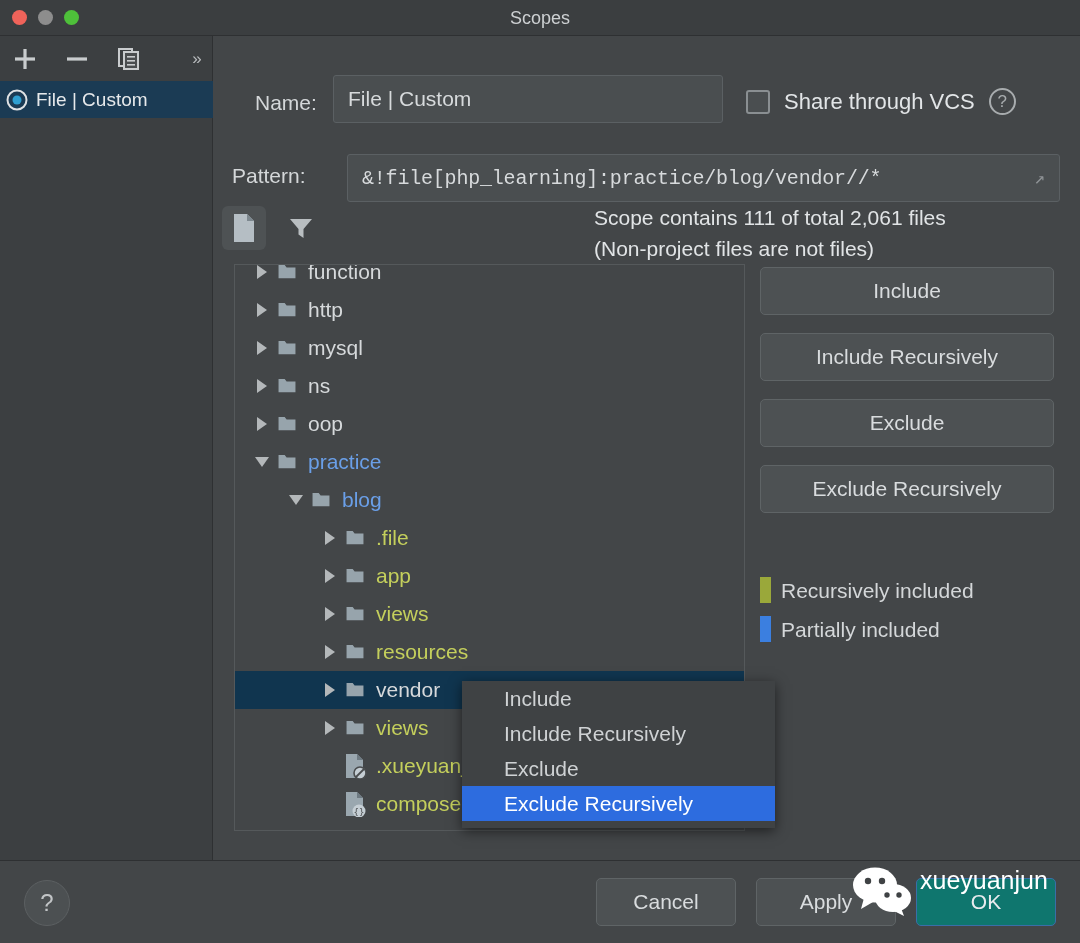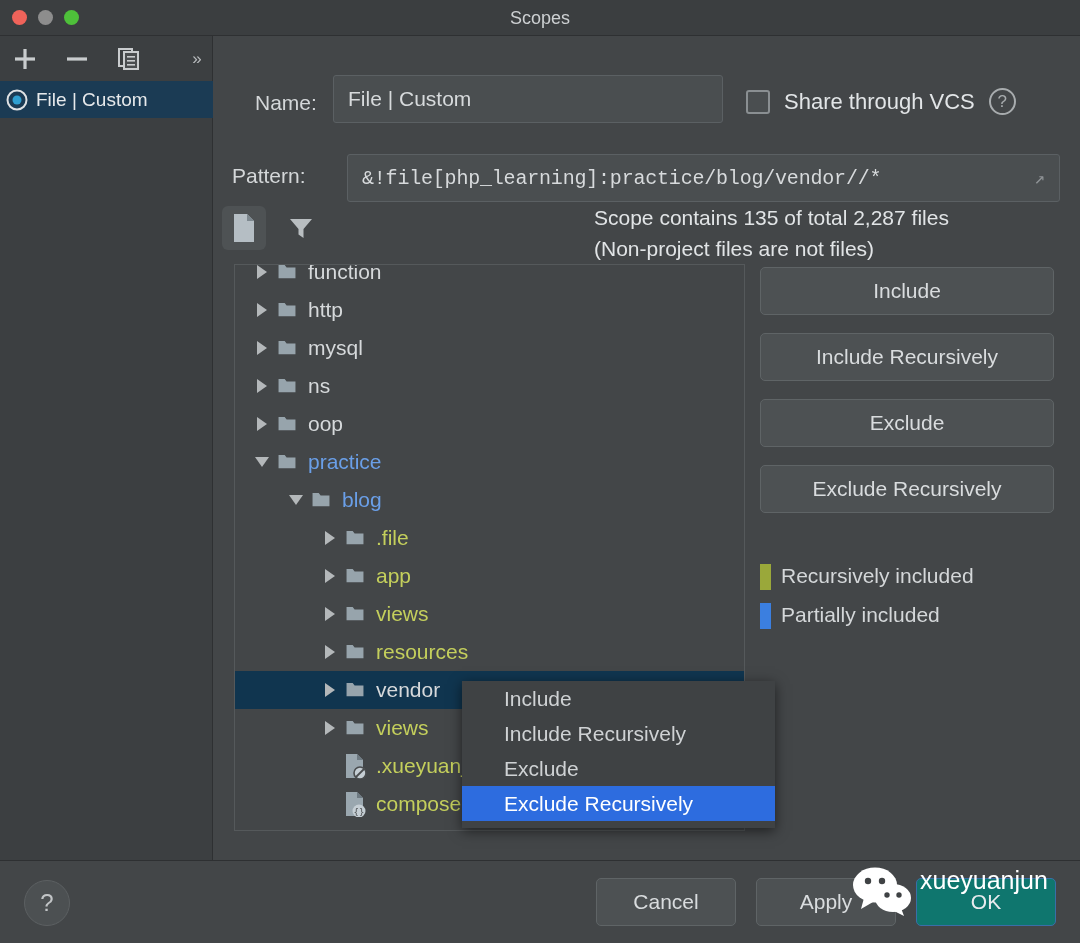--- a/index.html
+++ b/index.html
@@ -144,21 +144,21 @@
   .btn {
     background: #4d5153; border: 1px solid #5f6466; border-radius: 5px;
     color: #d9dcde; font-size: 21px;
     display: flex; align-items: center; justify-content: center;
   }
   .side-btn { position: absolute; left: 546px; width: 294px; height: 48px; }
   .sb0 { top: 231px; } .sb1 { top: 297px; } .sb2 { top: 363px; } .sb3 { top: 429px; }
 
   
   .legend { position: absolute; left: 546px; top: 528px; }
-  .legend-row { display: flex; align-items: flex-start; height: 39px; gap: 10px; }
+  .legend-row { display: flex; align-items: flex-end; height: 39px; gap: 10px; }
   .swatch { width: 11px; height: 26px; flex: 0 0 11px; }
   .legend-label { color: #d4d7d9; font-size: 21px; }
 
   
   .ctx-menu {
     position: absolute; left: 462px; top: 681px; width: 313px; height: 147px;
     background: #3f4244; box-shadow: 0 3px 12px rgba(0,0,0,.55);
   }
   .ctx-item {
     height: 35px; display: flex; align-items: center;
@@ -265,21 +265,21 @@
         </svg>
       </div>
       <div class="tool-plain">
         <svg width="26" height="26" viewBox="0 0 26 26">
           <path d="M2 4 h22 l-8.5 10 v9 l-5 -3.5 v-5.5 z" fill="#b9bec1"></path>
         </svg>
       </div>
     </div>
 
     <div class="scope-info">
-      <div>Scope contains 135 of total 2,287 files</div>
+      <div>Scope contains 111 of total 2,061 files</div>
       <div>(Non-project files are not files)</div>
     </div>
 
     <div class="tree">
       <div class="tree-inner" id="tree-inner">
           <div class="tree-row">
             <span style="flex: 0 0 auto; width: 14px;"></span>
             <span class="arrow-slot">
               <span class="arrow right"></span>
             </span>

